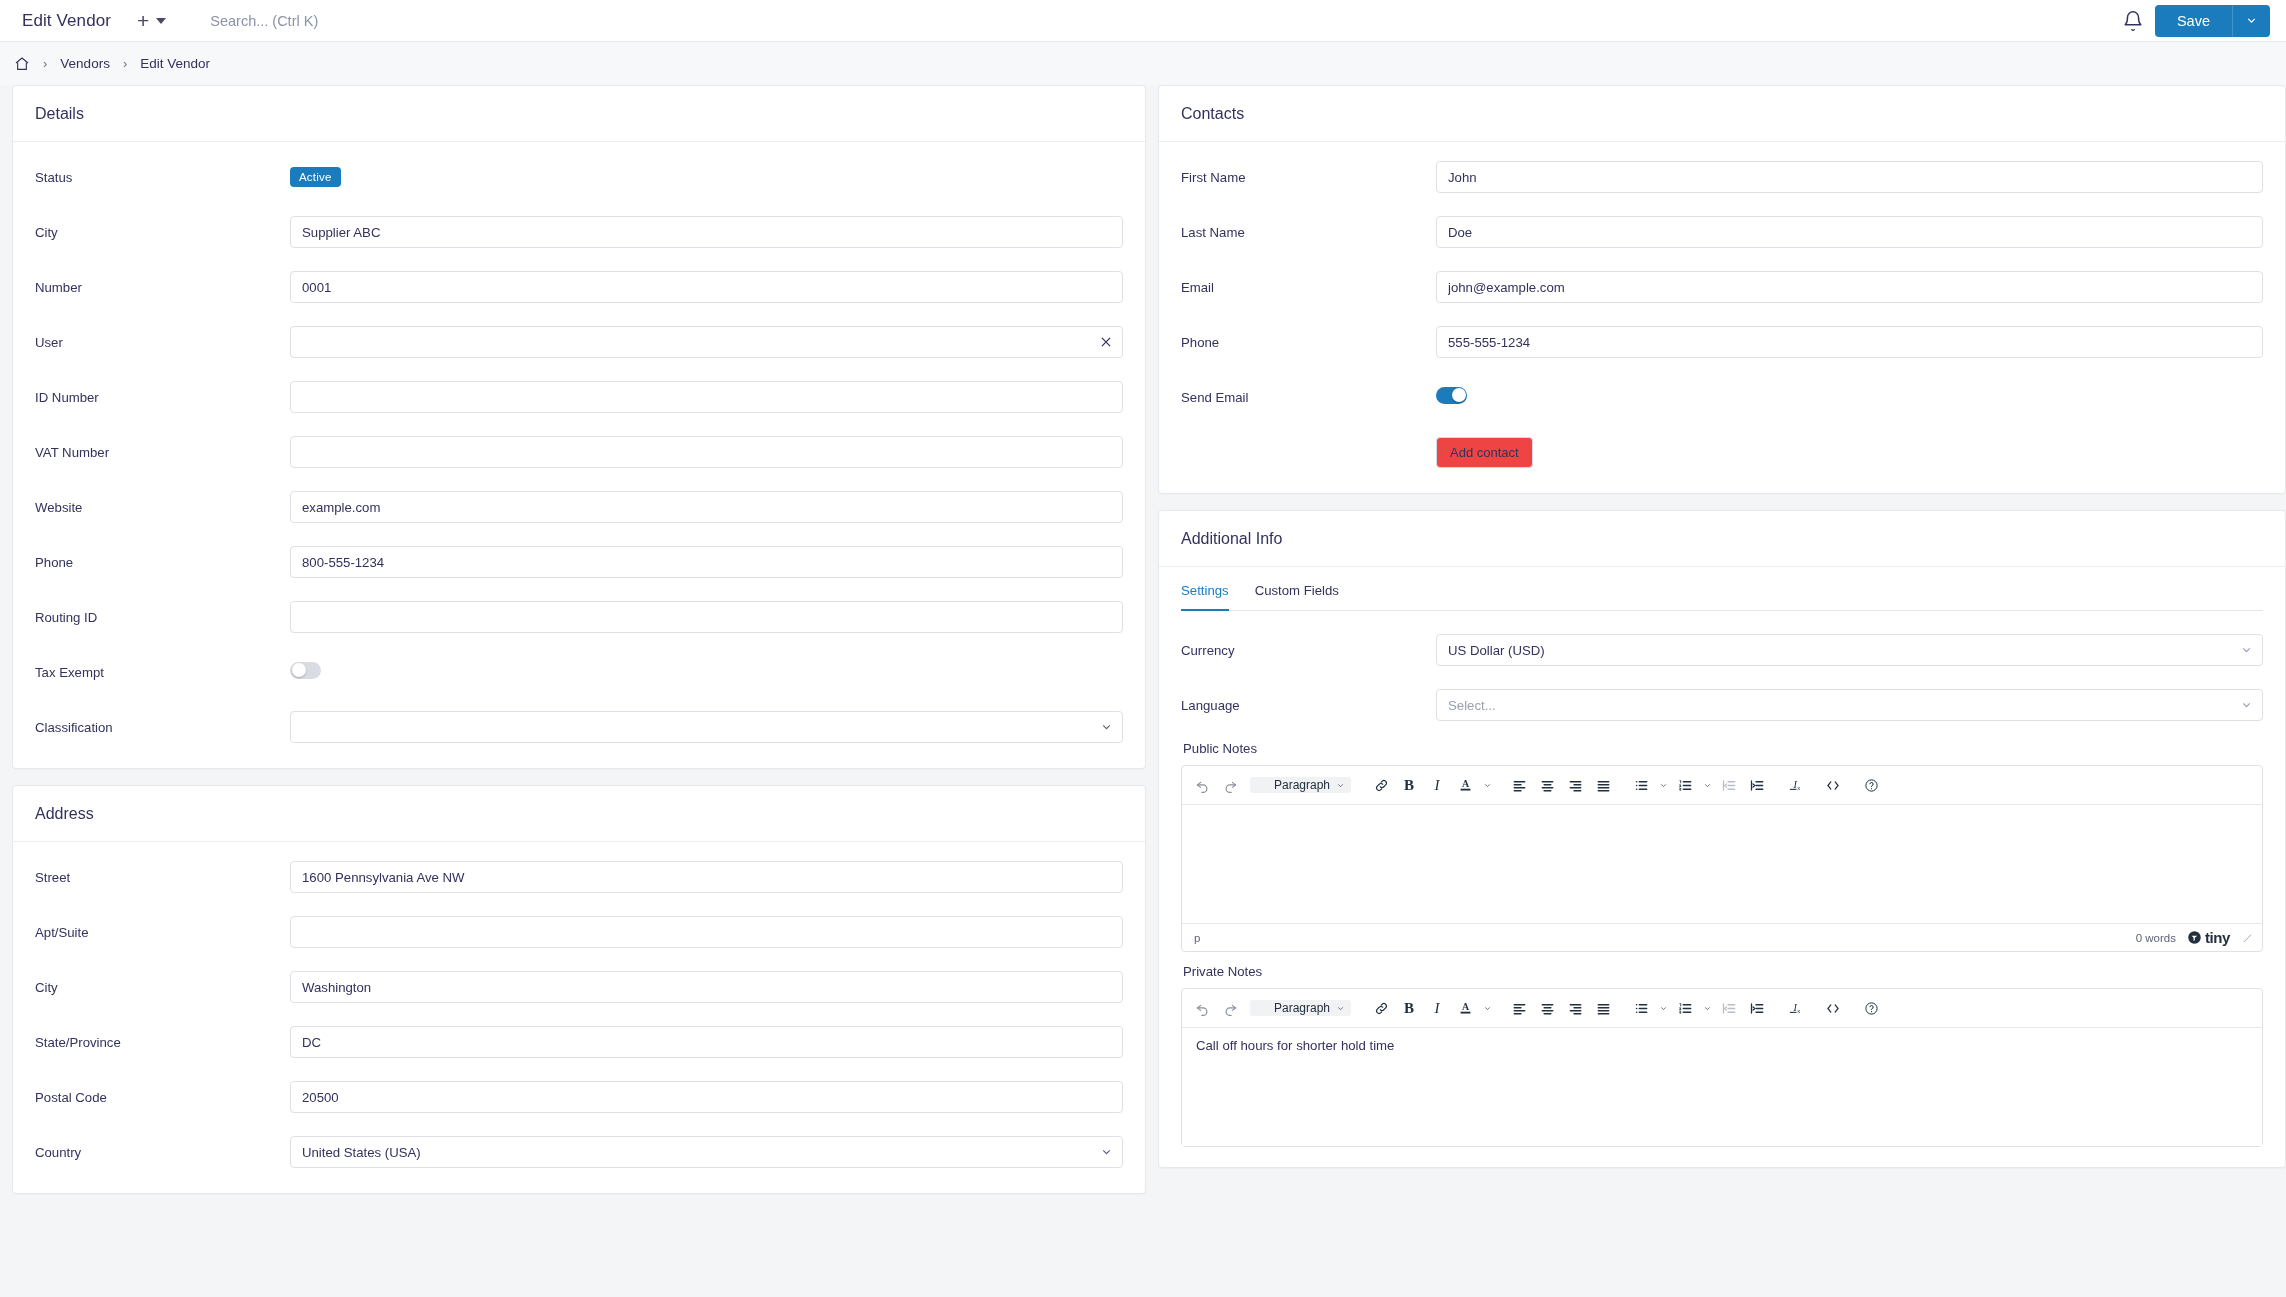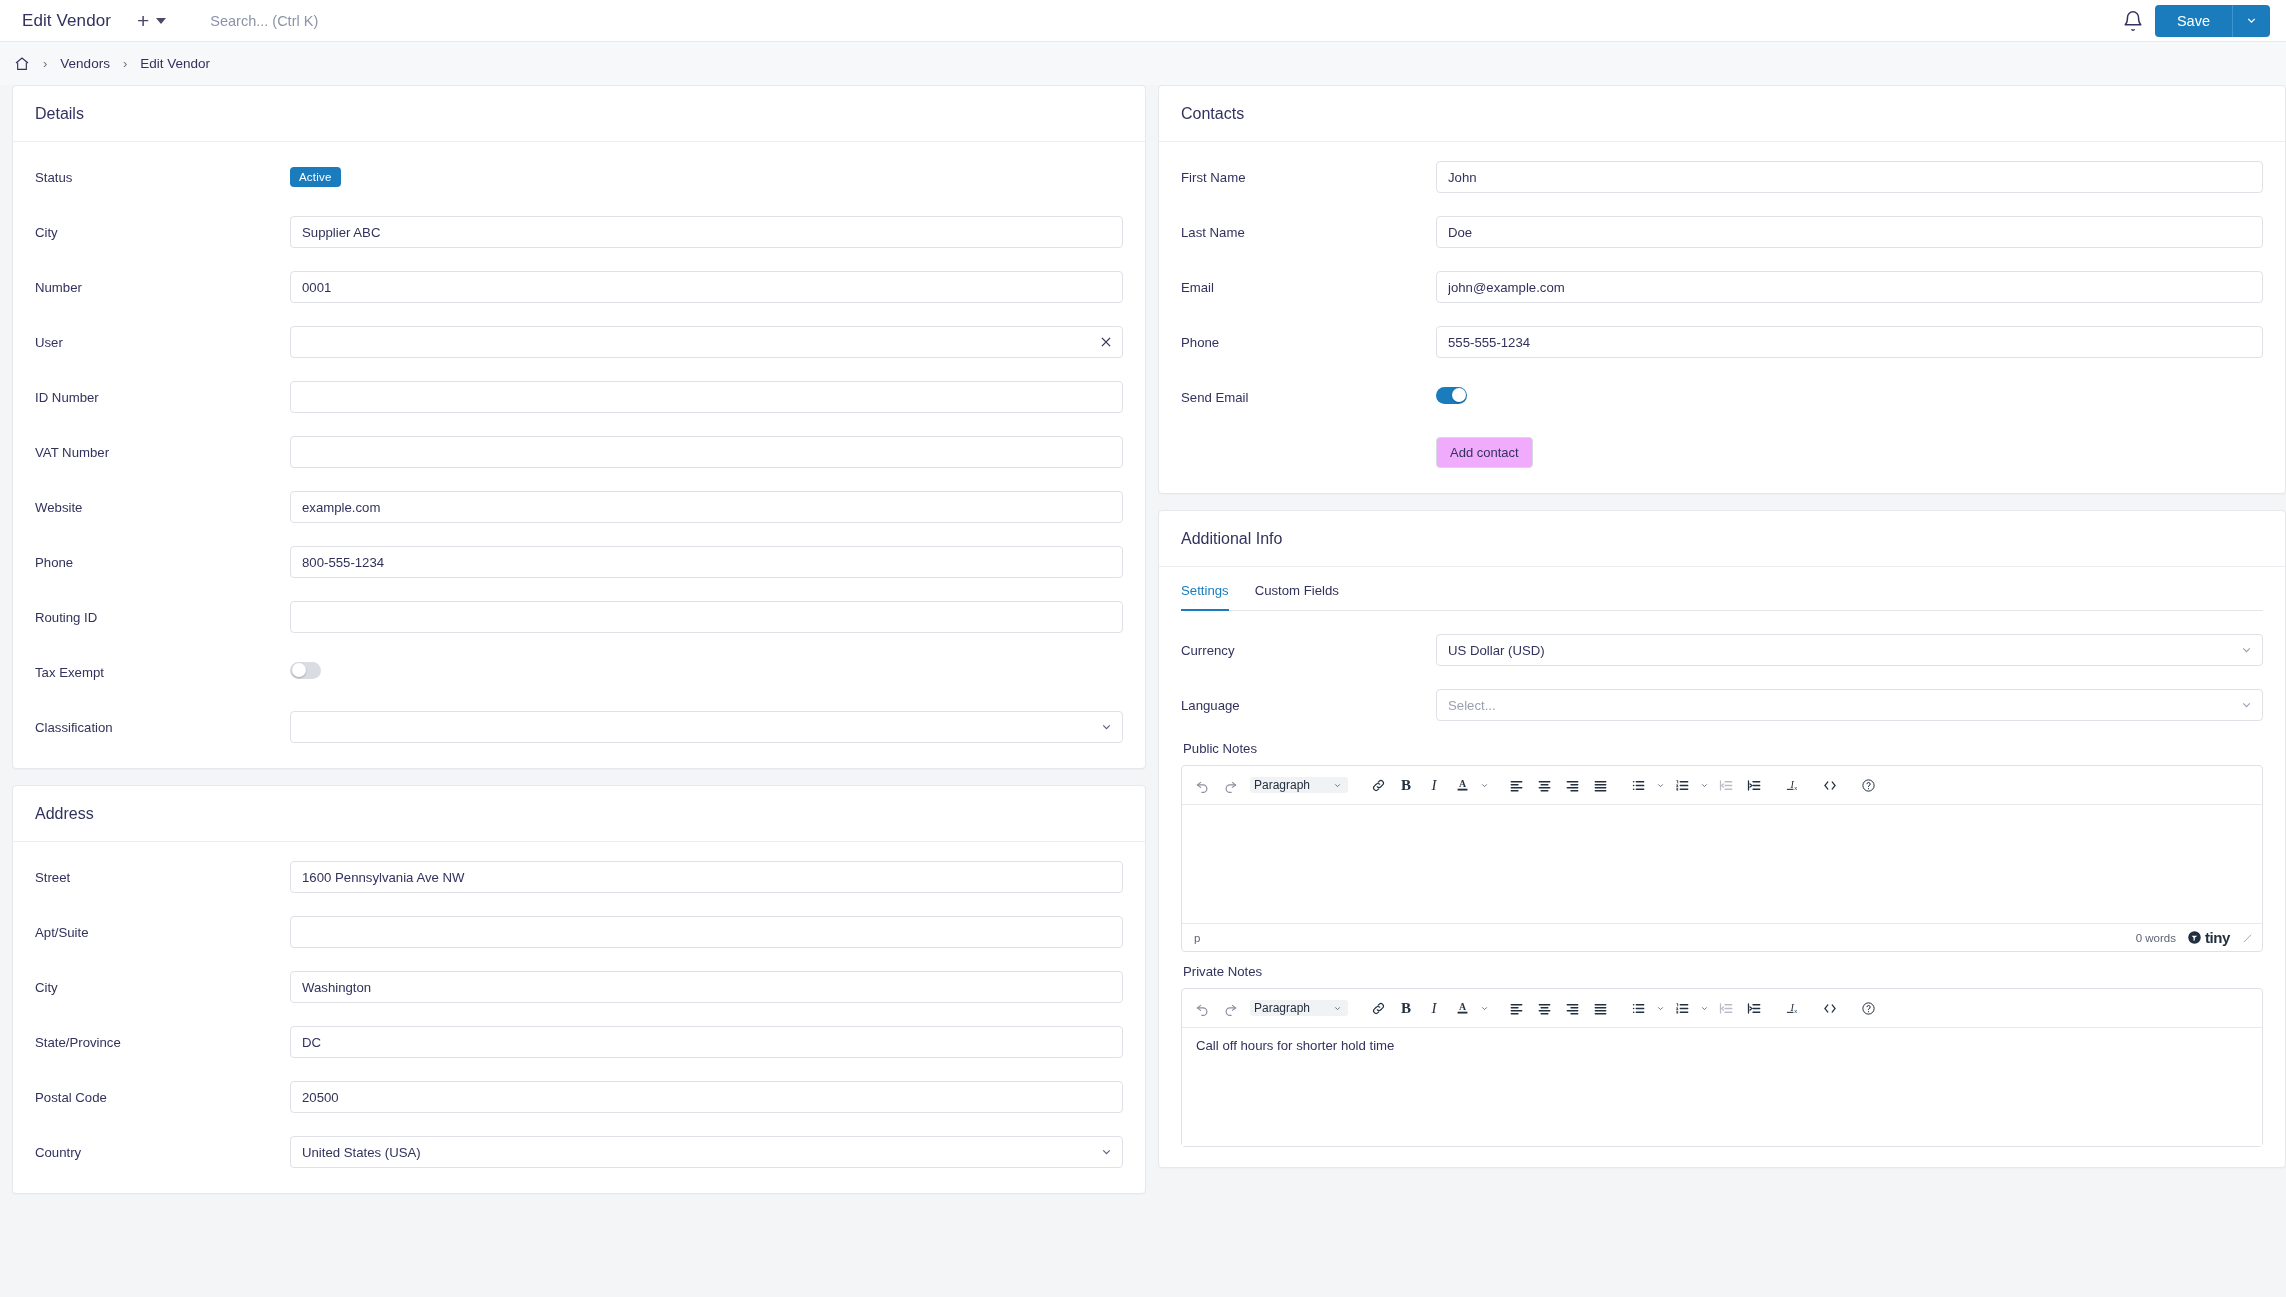--- a/index.html
+++ b/index.html
@@ -106,21 +106,21 @@
     width: 13px; height: 13px; pointer-events: none;
   }
 
   
   .toggle { width: 31px; height: 17px; border-radius: 9px; background: #d9dce3; position: relative; cursor: pointer; display:inline-block; }
   .toggle .knob { position: absolute; top: 1.5px; left: 1.5px; width: 14px; height: 14px; border-radius: 50%; background: #fff; box-shadow: 0 1px 2px rgba(0,0,0,.25); }
   .toggle.on { background: #1a7bbd; }
   .toggle.on .knob { left: 15.5px; }
 
   .btn-outline {
-    border: 1px solid #d7dae0; background: #f0abfc; border-radius: 4px;
+    border: 1px solid #d7dae0; background: #ef4444; border-radius: 4px;
     font-family: "Liberation Sans", sans-serif;
     font-size: 13px; color: #32325d; padding: 7px 13px; cursor: pointer;
   }
 
   
   .tabs { display: flex; gap: 26px; border-bottom: 1px solid #e3e5e9; padding: 0 0 0 0; margin-bottom: 20px; }
   .tab { font-size: 13.2px; color: #32325d; padding-bottom: 11px; cursor: pointer; border-bottom: 2px solid transparent; margin-bottom: -1px; }
   .tab.active { color: #1a7bbd; border-bottom-color: #1a7bbd; }
 
   
@@ -132,21 +132,21 @@
     flex-wrap: nowrap;
   }
   .tb-btn {
     width: 28px; height: 26px; display: flex; align-items: center; justify-content: center;
     cursor: pointer; border-radius: 3px; color: #222f3e;
   }
   .tb-sep { width: 10px; }
   .tb-format {
     display: flex; align-items: center; justify-content: space-between;
     background: #f1f2f4; border-radius: 3px; height: 16px;
-    padding: 0 6px 0 4px; min-width: 98px; margin: 0 6px; cursor: pointer;
+    padding: 0 6px 0 24px; min-width: 98px; margin: 0 6px; cursor: pointer;
     font-size: 12px; color: #222f3e;
   }
   .tb-caret { width: 9px; height: 9px; margin-left: 6px; }
   .ed-area { height: 118px; position: relative; background: #fff; padding: 10px 14px; font-size: 13.2px; color: #32325d; }
   .ed-area.tall { height: 118px; }
   .ed-status {
     display: flex; align-items: center; justify-content: space-between;
     border-top: 1px solid #e7e9ed; padding: 5px 10px 5px 12px;
     font-size: 11.5px; color: #5d6474;
   }

